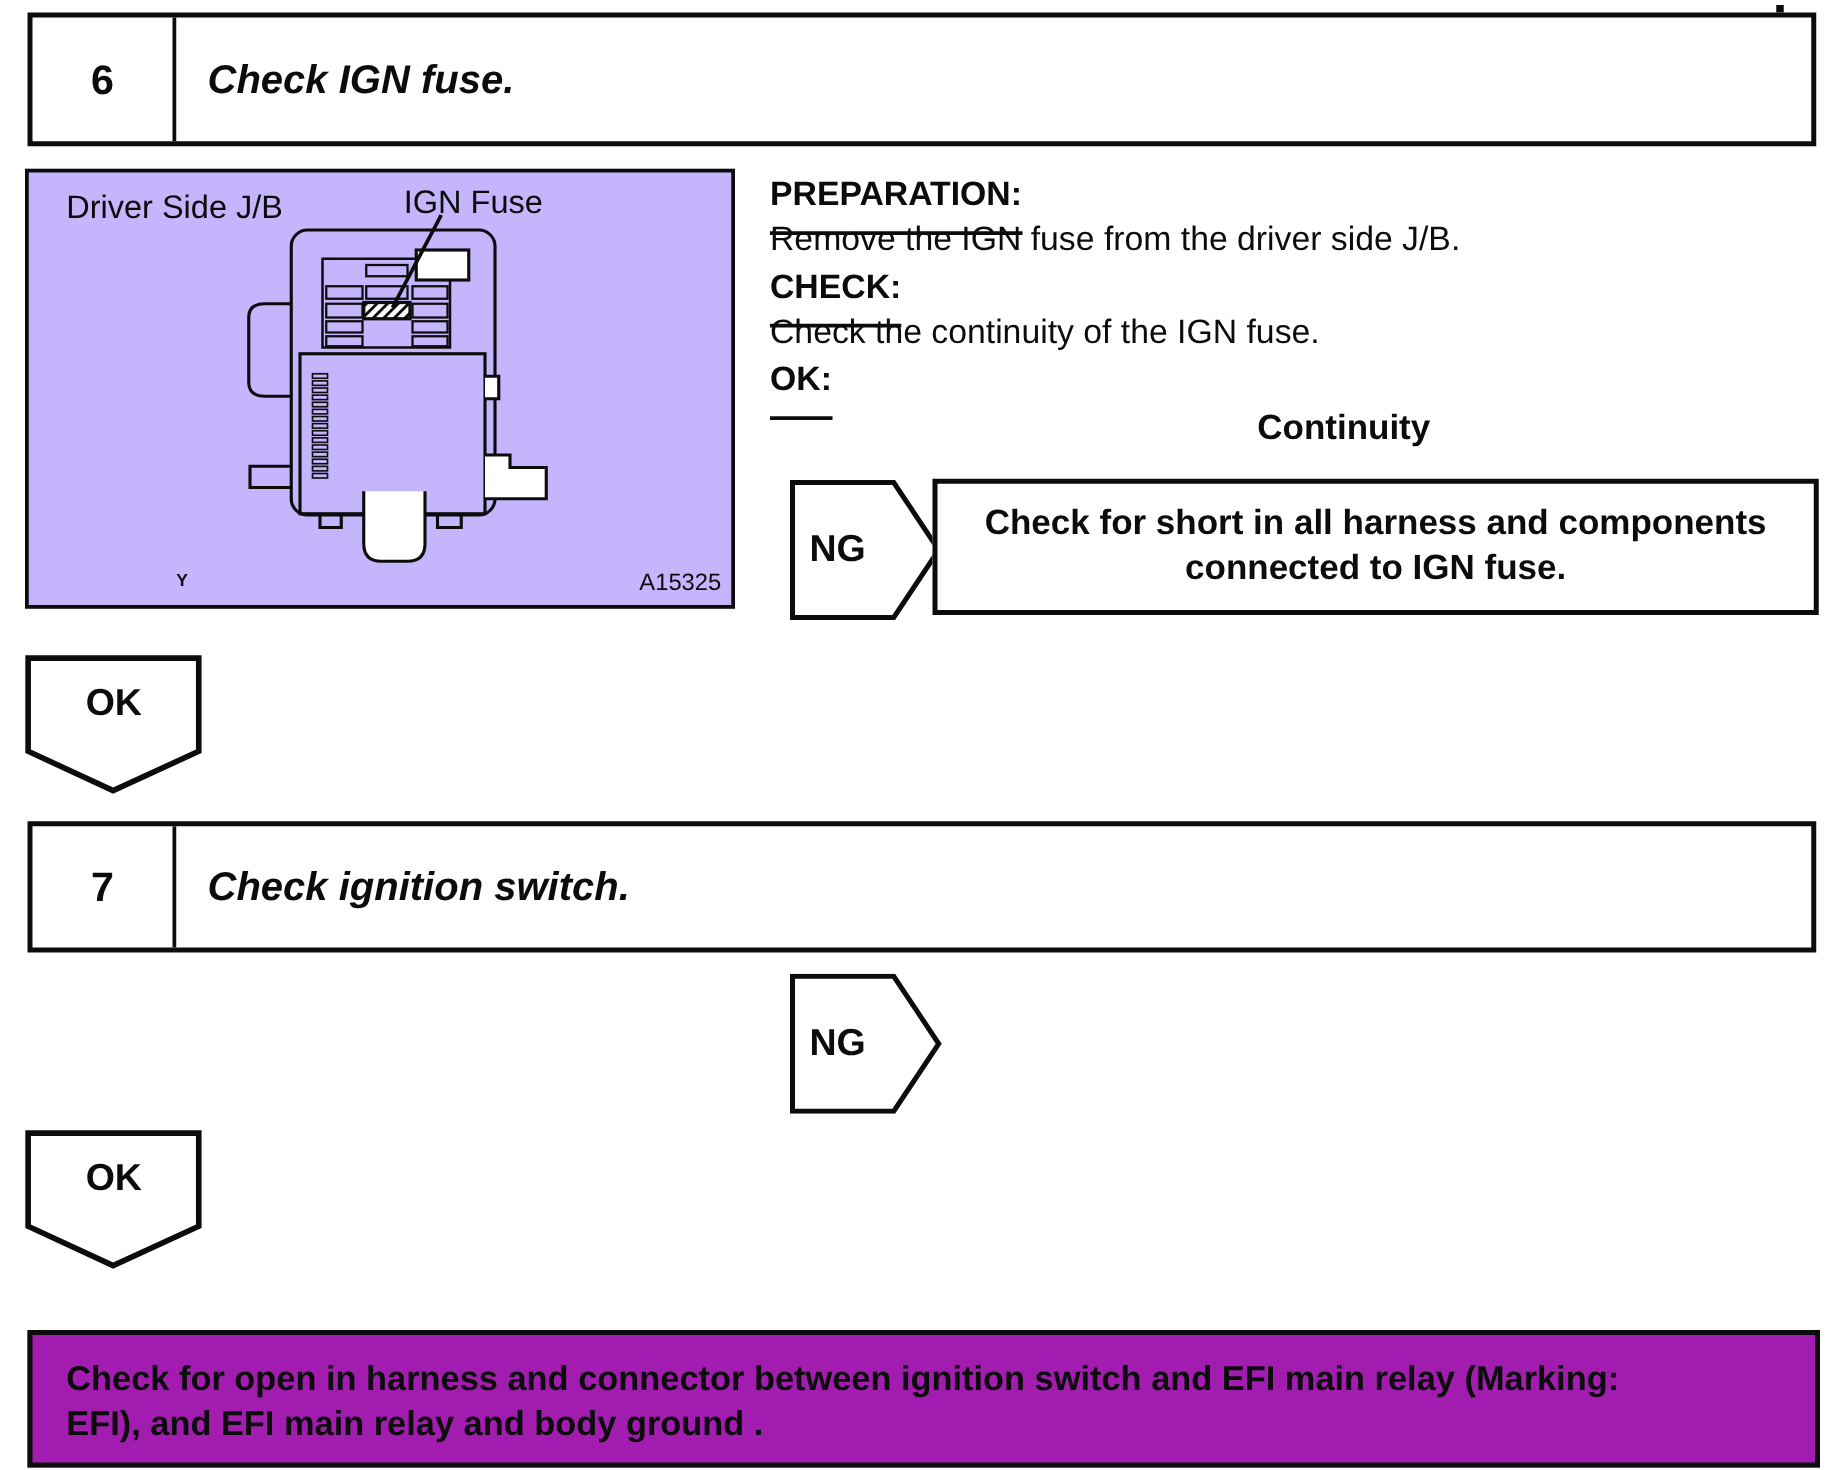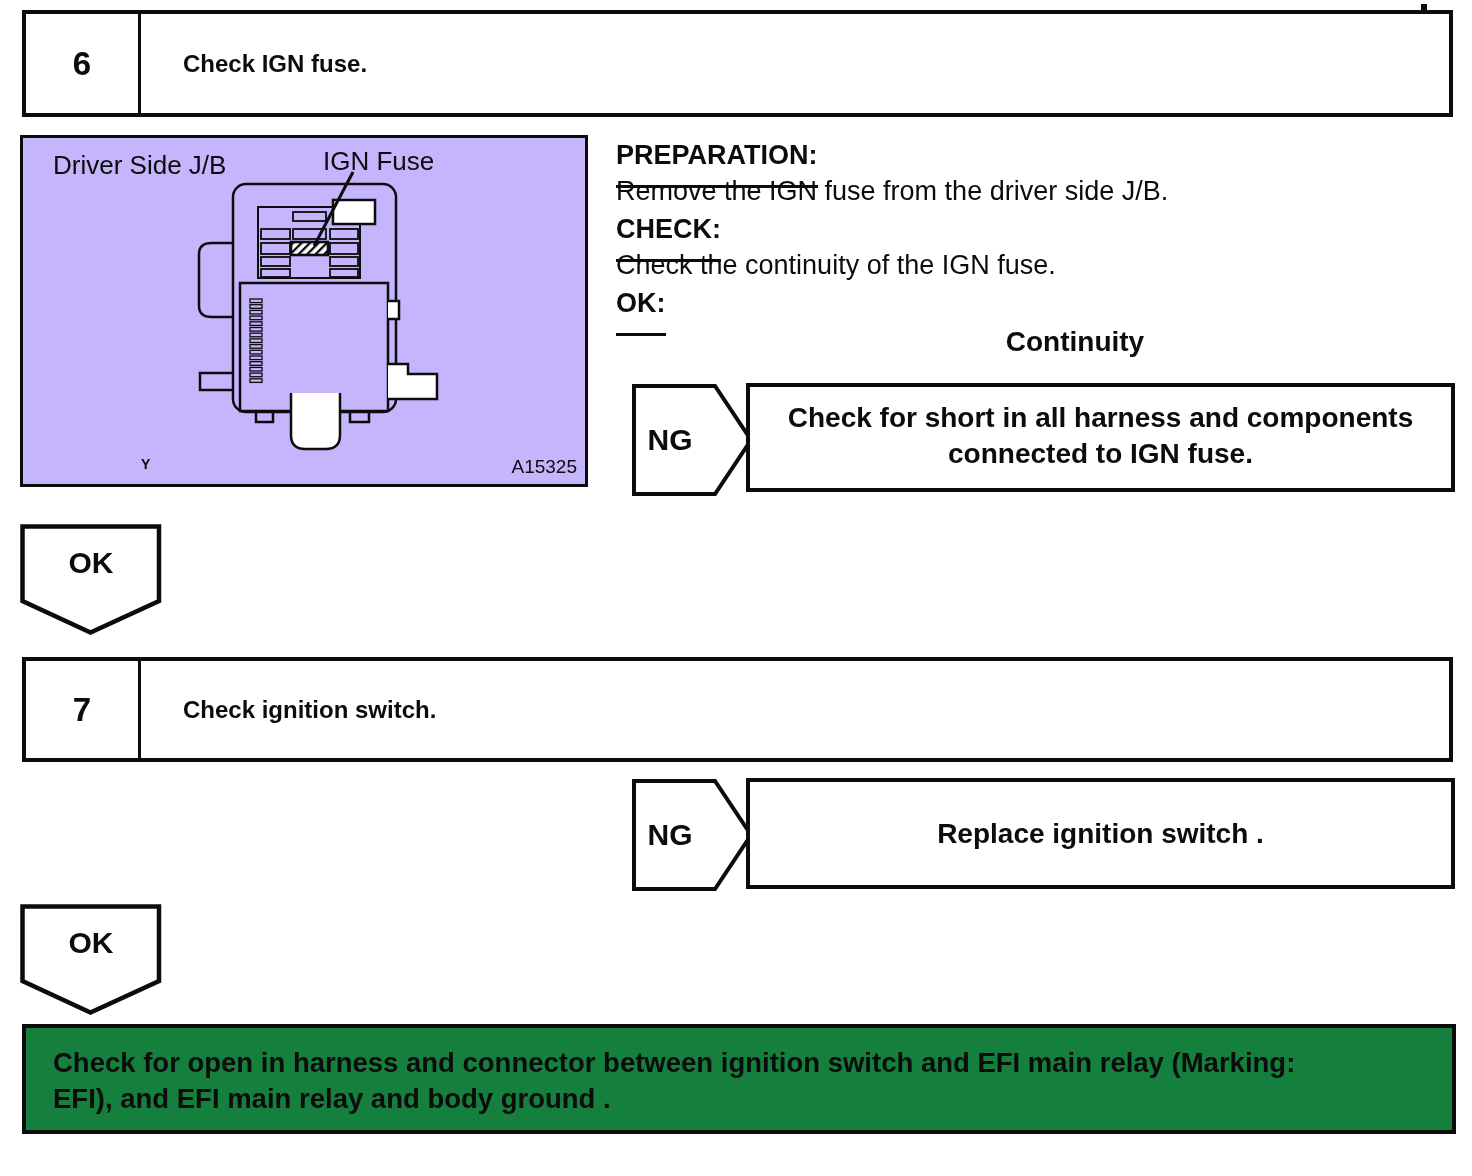--- a/index.html
+++ b/index.html
@@ -12,22 +12,22 @@
   .step-box{
     position:absolute;border:4px solid #0c0c0c;background:#fff;
     box-sizing:border-box;display:flex;align-items:stretch;
   }
   .step-num-cell{
     width:112px;border-right:3px solid #0c0c0c;display:flex;
     align-items:center;justify-content:center;flex:0 0 auto;
   }
   .step-num{font-size:33px;font-weight:bold;}
   .step-title{
-    flex:1;display:flex;align-items:center;padding-left:42px;
-    font-size:24px;font-weight:bold;white-space:nowrap;
+    flex:1;display:flex;align-items:center;padding-left:25px;
+    font-size:32px;font-weight:bold;white-space:nowrap;font-style:italic;
   }
   
   .figure-box{
     position:absolute;left:20px;top:135px;width:568px;height:352px;
     border:3px solid #0c0c0c;box-sizing:border-box;background:#c4b5fd;
   }
   .fig-label{position:absolute;font-size:26px;white-space:nowrap;}
   .fig-code{position:absolute;right:8px;bottom:6px;font-size:19px;}
   .fig-y{position:absolute;left:118px;bottom:12px;font-size:14px;font-weight:bold;}
   
@@ -53,22 +53,22 @@
   }
   .ng-box.center-v{justify-content:center;}
   .ng-line{white-space:nowrap;text-align:center;}
   .ok-arrow{position:absolute;width:142px;height:112px;}
   .ok-arrow .lbl{
     position:absolute;left:0;top:0;width:142px;height:78px;display:flex;
     align-items:center;justify-content:center;font-size:30px;font-weight:bold;
   }
   
   .final-box{
-    position:absolute;left:22px;top:1024px;width:1434px;height:110px;
-    border:4px solid #0c0c0c;box-sizing:border-box;background:#15803d;
+    position:absolute;left:22px;top:1064px;width:1434px;height:110px;
+    border:4px solid #0c0c0c;box-sizing:border-box;background:#a21caf;
     padding:17px 0 0 27px;font-size:27.5px;font-weight:bold;line-height:36px;
   }
   .final-line{white-space:nowrap;}
   .artifact{position:absolute;background:#0c0c0c;}
   svg{display:block;}
 </style>
 </head>
 <body>
 
 <div class="page">
@@ -190,23 +190,20 @@
     </div>
     <div class="step-title">Check ignition switch.</div>
   </div>
 
   <div class="ng-arrow" style="left:620px;top:779px;">
     <svg width="122" height="112" viewBox="0 0 122 112">
       <polygon points="2,2 83,2 119,56 83,110 2,110" fill="#ffffff" stroke="#0c0c0c" stroke-width="4"></polygon>
     </svg>
     <div class="lbl">NG</div>
   </div>
-  <div class="ng-box center-v" style="left:746px;top:778px;width:709px;height:111px;">
-    <div class="ng-line">Replace ignition switch .</div>
-  </div>
 
   <div class="ok-arrow" style="left:20px;top:904px;">
     <svg width="142" height="112" viewBox="0 0 142 112">
       <polygon points="2.5,2.5 139,2.5 139,77 70.5,108.5 2.5,77" fill="#ffffff" stroke="#0c0c0c" stroke-width="4.5"></polygon>
     </svg>
     <div class="lbl">OK</div>
   </div>
 
   <div class="final-box">
     <div class="final-line">Check for open in harness and connector between ignition switch and EFI main relay (Marking:</div>

